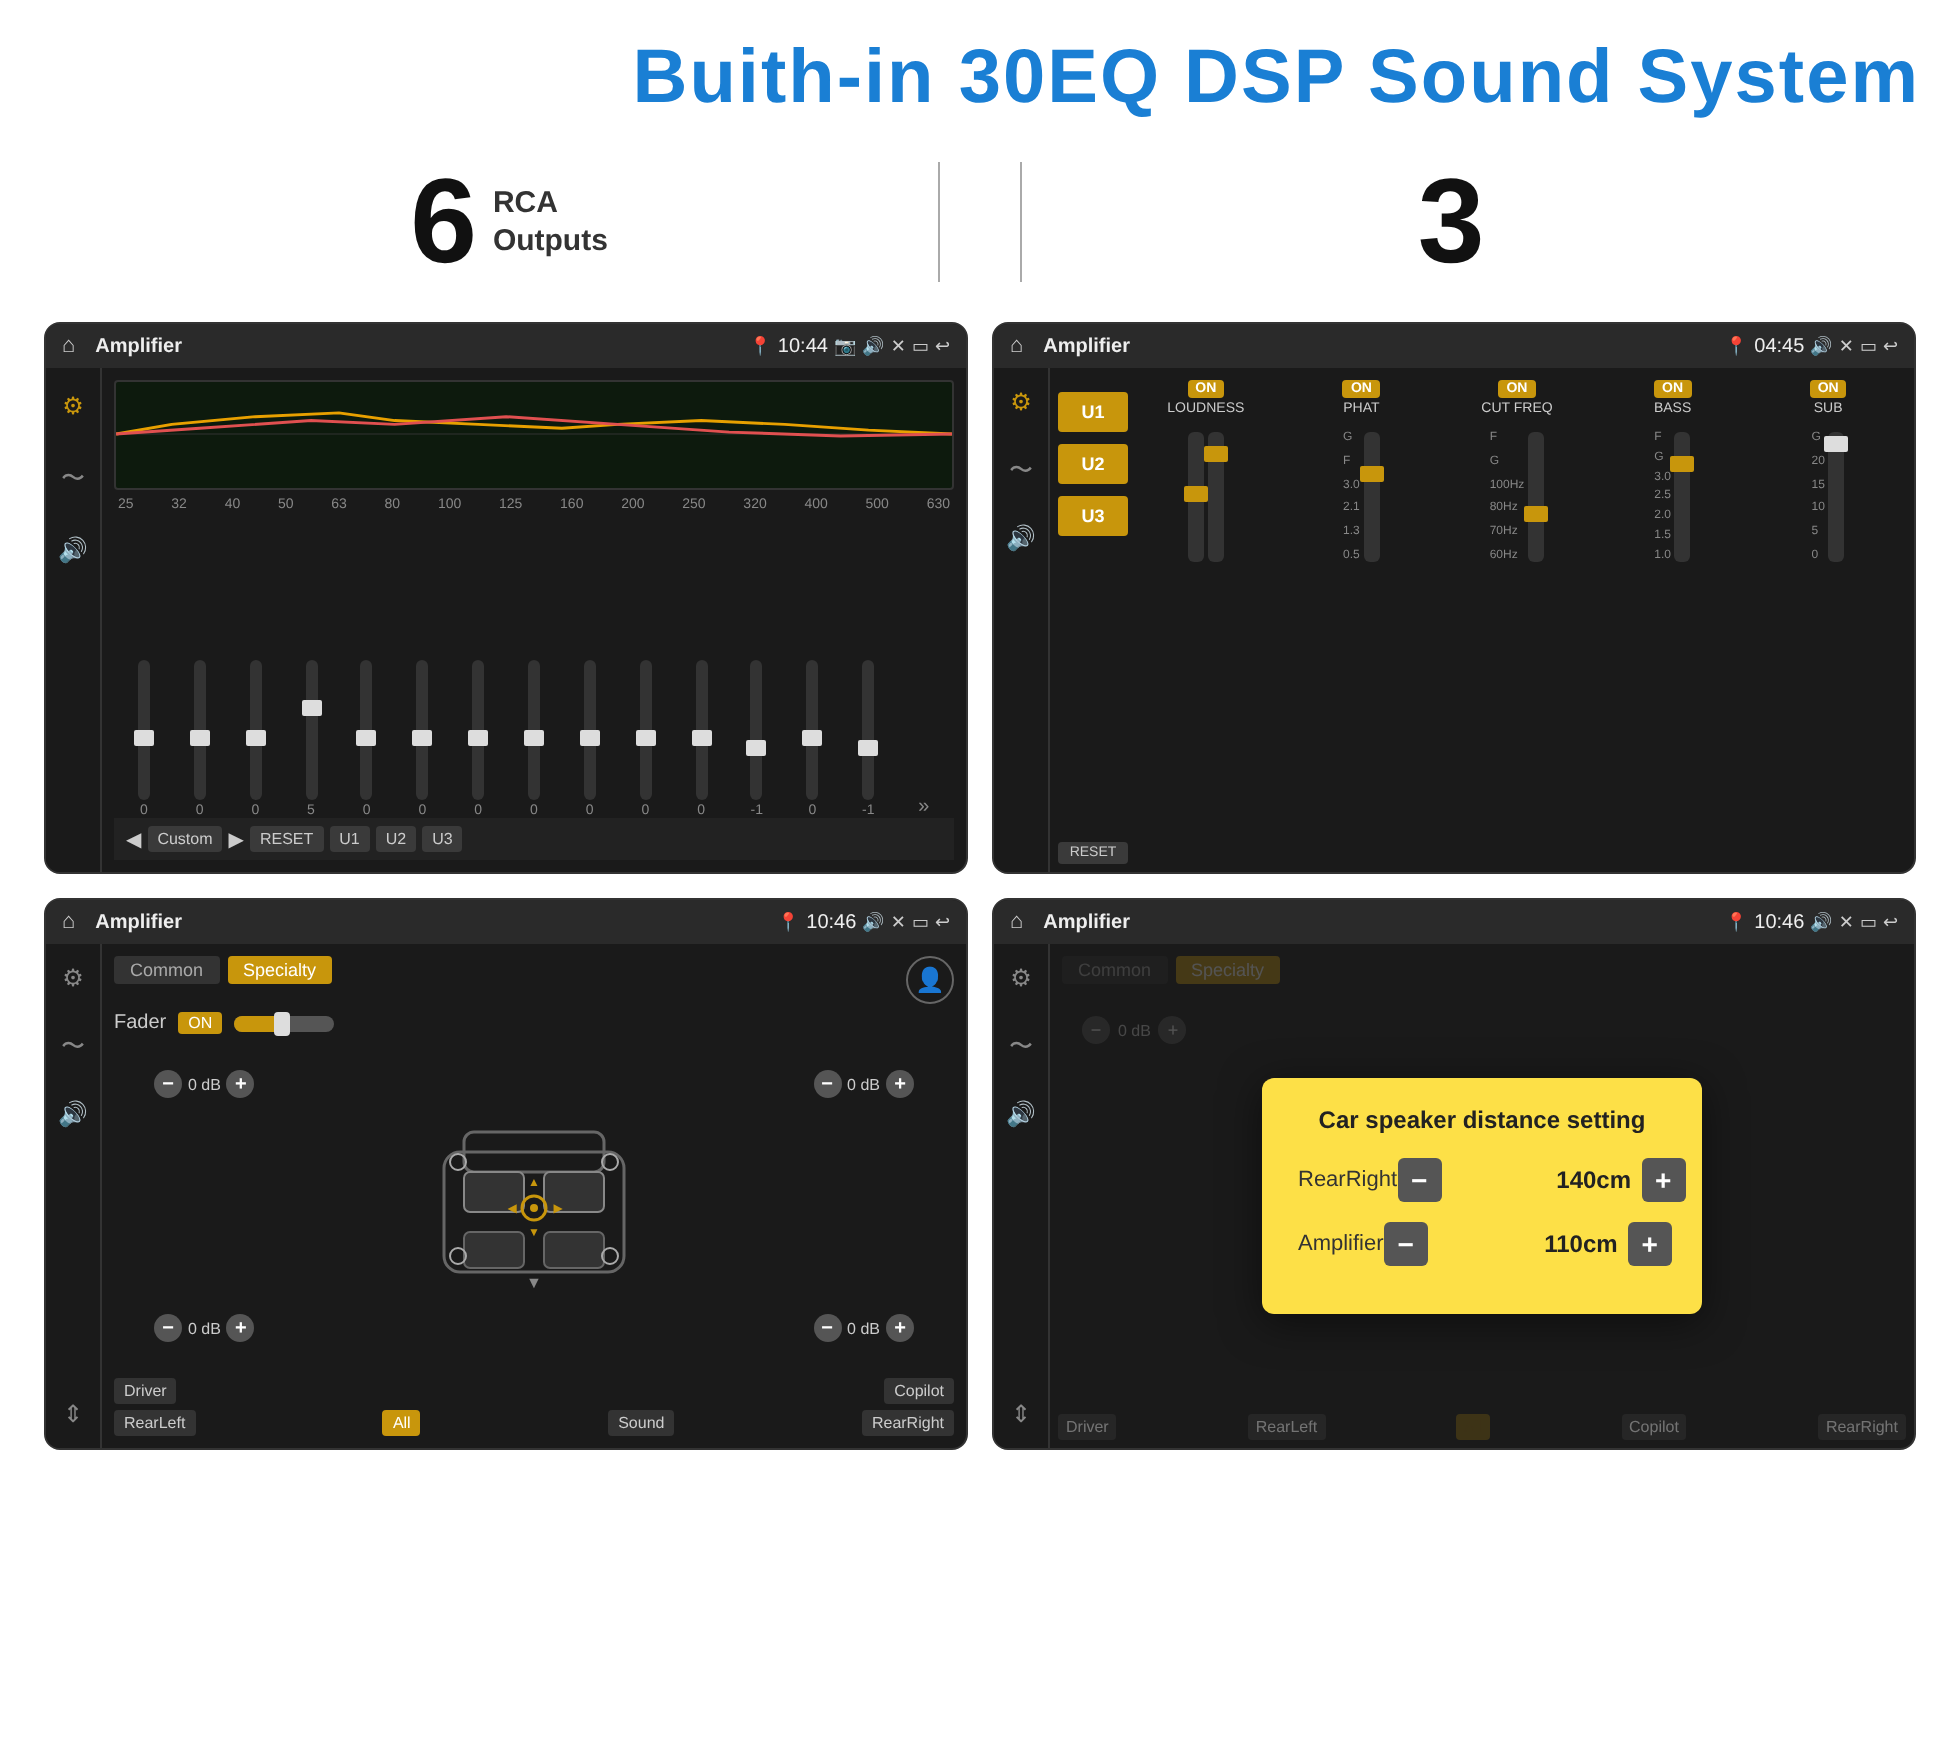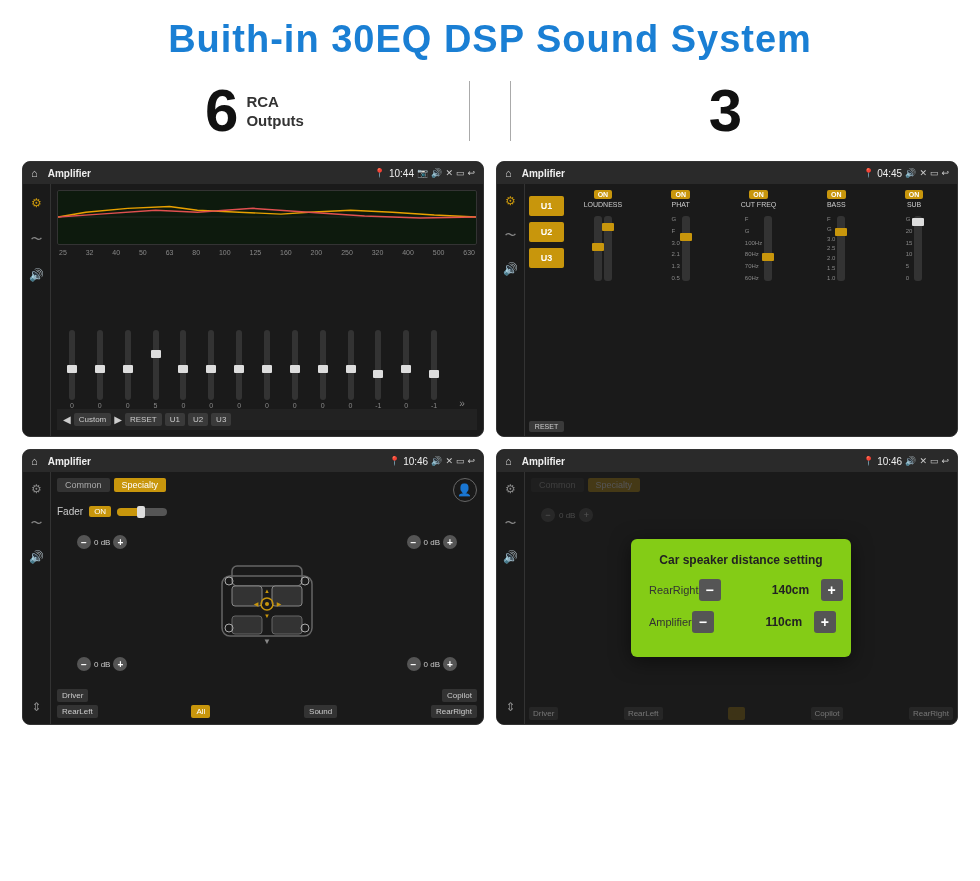--- a/index.html
+++ b/index.html
@@ -6,21 +6,21 @@
     body {
       width: 980px;
       height: 881px;
       background: #ffffff;
       font-family: Arial, sans-serif;
       overflow: hidden;
     }
 
     
     .main-title {
-      text-align: center;
+      text-align: right;
       padding: 18px 20px 10px;
       font-size: 38px;
       font-weight: 900;
       color: #1a7fd4;
       letter-spacing: 1px;
     }
 
     
     .stats-row {
       display: flex;
@@ -384,21 +384,21 @@
     .dist-main {
       flex: 1;
       padding: 6px;
       position: relative;
     }
     .dist-dialog {
       position: absolute;
       top: 50%;
       left: 50%;
       transform: translate(-50%, -50%);
-      background: #84cc16;
+      background: #fde047;
       border-radius: 6px;
       padding: 14px 18px;
       width: 220px;
       box-shadow: 0 4px 20px rgba(0,0,0,0.5);
     }
     .dist-dialog-title {
       font-size: 12px;
       color: #222;
       font-weight: bold;
       margin-bottom: 12px;
@@ -430,21 +430,21 @@
       justify-content: center;
       font-size: 14px;
       color: #fff;
       font-weight: bold;
     }
     .dist-val {
       font-size: 12px;
       color: #222;
       font-weight: bold;
       min-width: 50px;
-      text-align: center;
+      text-align: right;
       margin-left: 40px;
     }
     .dist-confirm-btn {
       display: block;
       width: 100%;
       margin-top: 8px;
       background: #c8960c;
       color: #fff;
       font-size: 12px;
       font-weight: bold;

